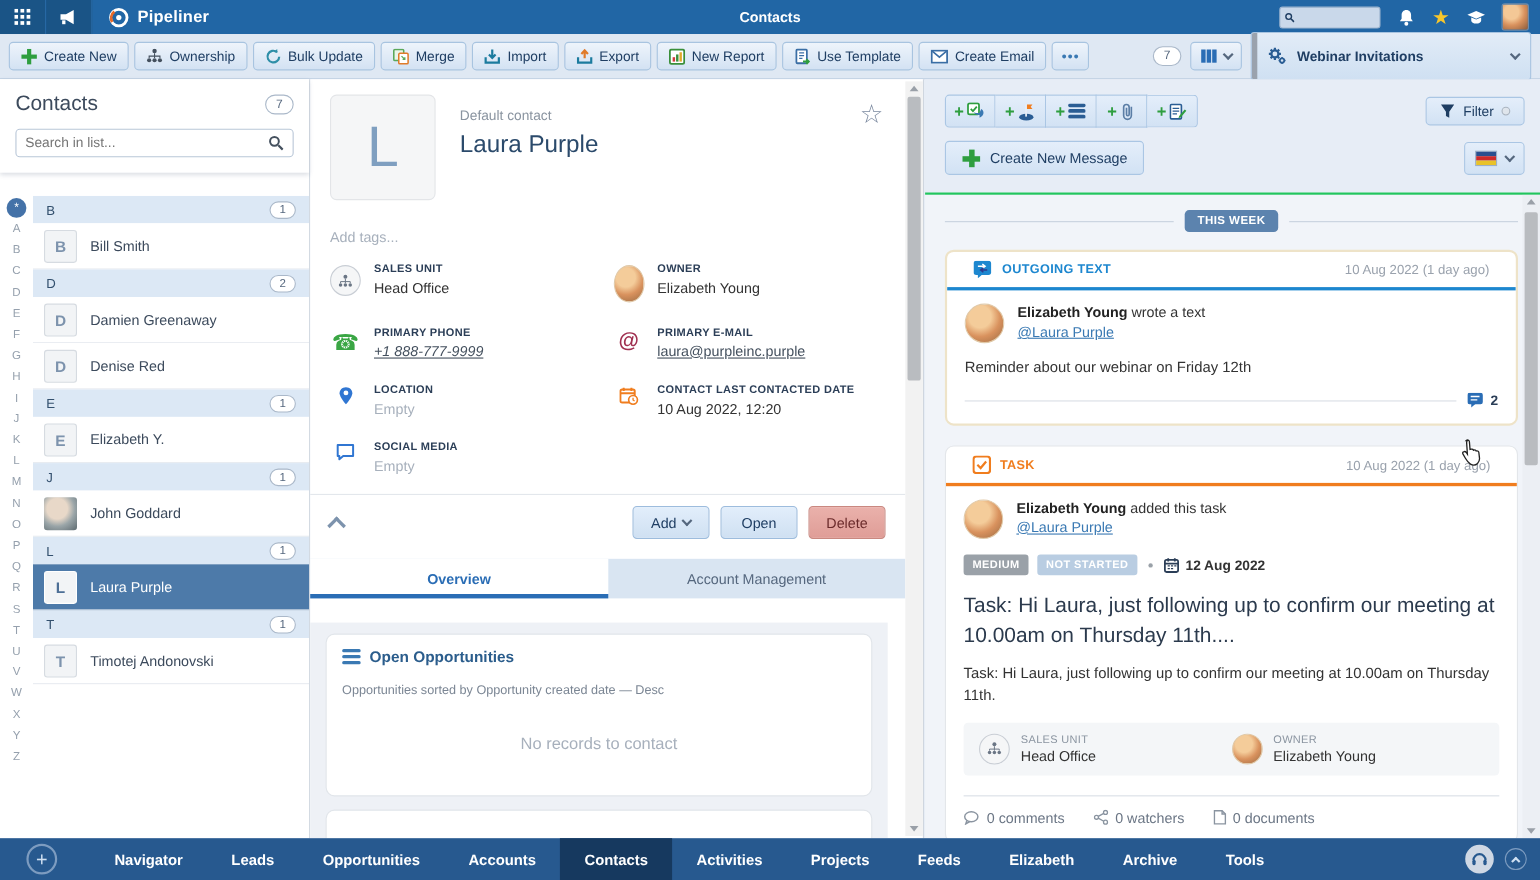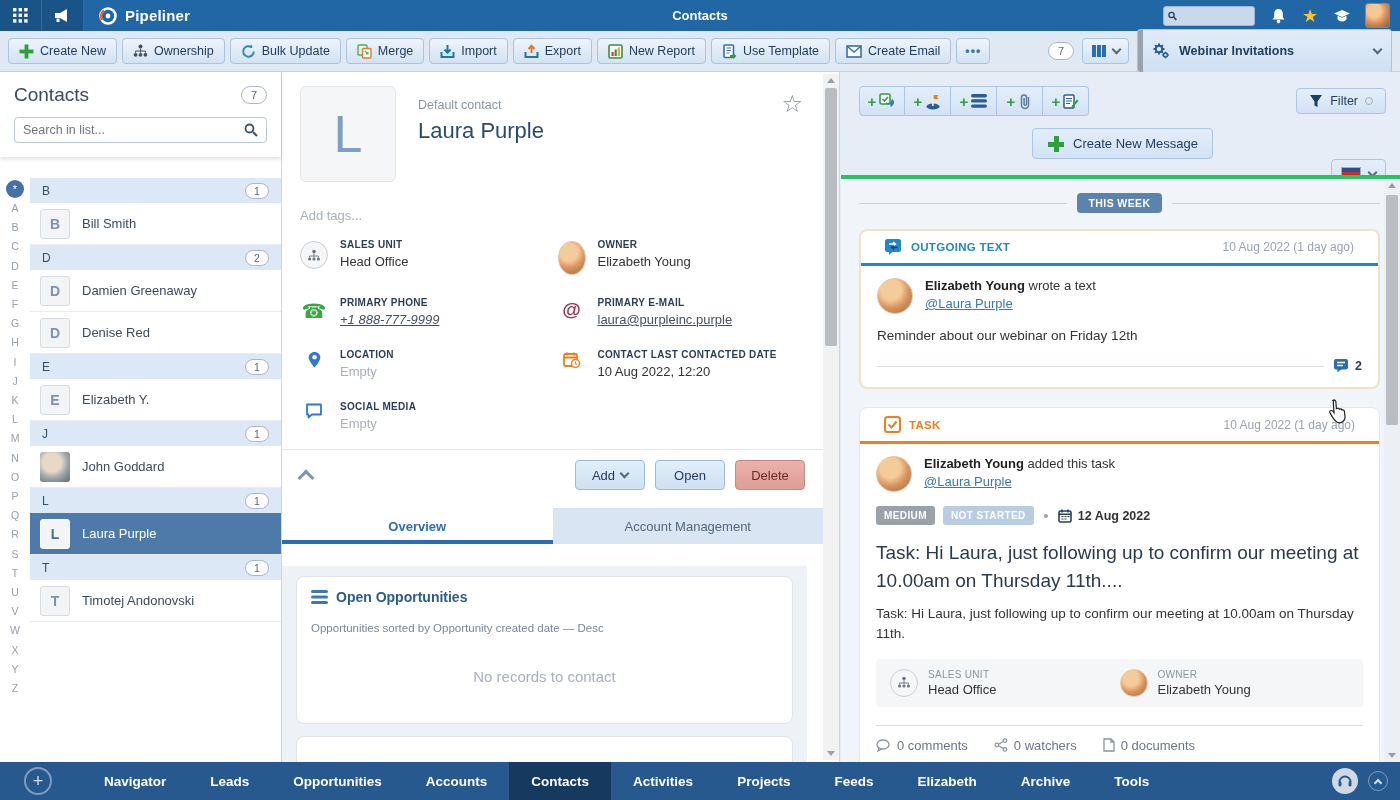--- a/index.html
+++ b/index.html
@@ -103,30 +103,30 @@
   .feed-toolbar { padding:14px 14px 0 18px; }
   .ft-row1 { display:flex; align-items:center; }
   .mini-group { display:flex; }
   .mini-btn { width:46px; height:30px; background:linear-gradient(#e4eefa,#d2e2f4); border:1px solid #aac6e4; display:flex; align-items:center; justify-content:center; gap:3px; cursor:pointer; }
   .mini-btn:first-child { border-radius:4px 0 0 4px; }
   .mini-btn:last-child { border-radius:0 4px 4px 0; }
   .mini-btn + .mini-btn { border-left:none; }
   .gplus { color:#2e9e3f; font-weight:bold; font-size:15px; }
   .filter-btn { margin-left:auto; height:26px; padding:0 12px; display:flex; align-items:center; gap:7px; background:linear-gradient(#e4eefa,#d2e2f4); border:1px solid #aac6e4; border-radius:4px; font-size:12.5px; color:#1f3e63; cursor:pointer; }
   .filter-dot { width:8px; height:8px; border-radius:50%; border:1px solid #aab4c0; background:#dfe5ec; }
-  .ft-row2 { display:flex; align-items:center; margin-top:12px;flex-direction:column; }
+  .ft-row2 { display:flex; align-items:center; margin-top:12px; }
   .cnm-btn { height:31px; display:flex; align-items:center; gap:8px; padding:0 14px; background:linear-gradient(#e4eefa,#d2e2f4); border:1px solid #aac6e4; border-radius:4px; font-size:13px; color:#1f3e63; cursor:pointer; }
   .plus-box { width:18px; height:18px; position:relative; }
   .plus-box::before, .plus-box::after { content:""; position:absolute; background:#2e9e3f; }
   .plus-box::before { left:7px; top:1px; width:5px; height:16px; }
   .plus-box::after { left:1px; top:7px; width:16px; height:5px; }
   .flag-btn { margin-left:auto; height:30px; padding:0 9px; display:flex; align-items:center; gap:8px; background:linear-gradient(#e4eefa,#d2e2f4); border:1px solid #aac6e4; border-radius:4px; cursor:pointer; }
   .flag-icon { width:20px; height:14px; display:flex; flex-direction:column; border:1px solid #9db0c6; }
   .flag-icon i { flex:1; }
-  .feed-area { position:absolute; top:103px; left:0; right:0; bottom:0; background:#f1f4f9; border-top:4px solid #22c55e; overflow:hidden; }
+  .feed-area { position:absolute; top:103px; left:0; right:0; bottom:0; background:#f1f4f9; border-top:2px solid #22c55e; overflow:hidden; }
   .feed-inner { position:absolute; inset:0 16px 0 0; padding:14px 4px 0 18px; }
   .week-divider { display:flex; align-items:center; gap:10px; margin-bottom:16px; }
   .week-divider .line { flex:1; height:1px; background:#c8d2de; }
   .week-pill { background:#5c83ae; color:#fff; font-size:10.5px; font-weight:bold; letter-spacing:.4px; padding:4px 12px; border-radius:4px; }
   .feed-card { background:#fff; border-radius:8px; margin-bottom:18px; overflow:hidden; }
   .feed-card.cream { border:2px solid #eee3c8; }
   .feed-card.plain { border:1px solid #e3e6ea; }
   .fc-head { display:flex; align-items:center; gap:8px; padding:8px 24px; }
   .fc-type { font-size:11.5px; font-weight:bold; letter-spacing:.3px; }
   .fc-type.blue { color:#1d87cf; }

